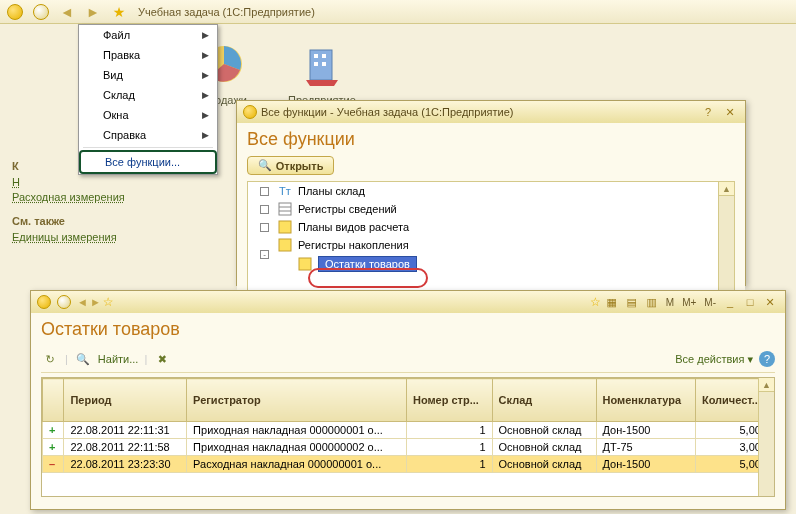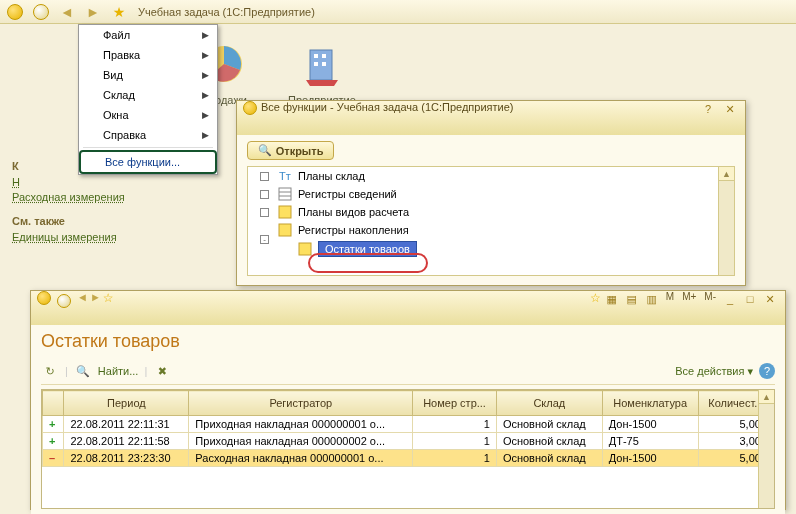--- a/index.html
+++ b/index.html
@@ -26,21 +26,21 @@
 .left-panel a { color: #4a6a1a; text-decoration: underline dotted; display: block; margin-bottom: 3px; }
 
 
 .shortcuts { position: absolute; left: 200px; top: 40px; display: flex; gap: 40px; }
 .shortcut { text-align: center; }
 .shortcut .lbl { color: #5a5a3a; margin-top: 4px; }
 .sc-icon { width: 48px; height: 48px; }
 
 
 .win { position: absolute; background: #fdfaec; border: 1px solid #b0a060; box-shadow: 2px 2px 6px rgba(0,0,0,.25); }
-.win-title { height: 34px; background: linear-gradient(#fdf6d8,#eadf9e); display: flex; align-items: flex-start; padding: 0 6px; gap: 4px; color: #5a4a1a; }
+.win-title { height: 22px; background: linear-gradient(#fdf6d8,#eadf9e); display: flex; align-items: center; padding: 0 6px; gap: 4px; color: #5a4a1a; }
 .win-title .grow { flex: 1; }
 .win-body { padding: 6px 10px; background: #fdfaec; }
 .orange-hdr { color: #c07818; font-size: 18px; margin-bottom: 6px; }
 
 
 .win-func { left: 236px; top: 100px; width: 510px; height: 186px; z-index: 3; }
 .open-btn { background: linear-gradient(#fff8d8,#f0e29a); border: 1px solid #c4a84a; border-radius: 4px; padding: 2px 10px; display: inline-flex; align-items: center; gap: 4px; color: #5a4a1a; font-weight: bold; }
 .tree { border: 1px solid #d4c98a; margin-top: 6px; height: 110px; overflow: hidden; background: #fff; position: relative; }
 .tree-row { padding: 2px 0 2px 30px; display: flex; align-items: center; gap: 6px; }
 .tree-row.lv2 { padding-left: 50px; }
@@ -55,21 +55,21 @@
 .win-reg { left: 30px; top: 290px; width: 756px; height: 220px; z-index: 4; }
 .win-reg .win-title { gap: 2px; }
 .tb-row { display: flex; align-items: center; gap: 6px; padding: 4px 0; border-bottom: 1px solid #e4daac; margin-bottom: 4px; }
 .tb-small { width: 18px; height: 18px; display:flex; align-items:center; justify-content:center; color:#6a7a2a; }
 .grow { flex: 1; }
 .actions-link { color: #4a6a1a; text-decoration: none; }
 
 
 .grid { border: 1px solid #c4b880; background: #fff; position: relative; height: 120px; }
 table { border-collapse: collapse; width: 100%; }
-th { background: linear-gradient(#fbf6dc,#ece1ac); border: 1px solid #cabb7a; padding: 6px 6px; text-align: center; font-weight: normal; color: #4a3a1a; }
+th { background: linear-gradient(#fbf6dc,#ece1ac); border: 1px solid #cabb7a; padding: 15px 6px; text-align: left; font-weight: bold; color: #4a3a1a; }
 td { border: 1px solid #e4daac; padding: 2px 6px; white-space: nowrap; }
 tr.sel td { background: #fde28a; }
 .row-icon { color: #2a9a2a; font-weight: bold; margin-right: 2px; }
 .row-icon.red { color: #c43a2a; }
 .num { text-align: right; }
 .win-title .wc { width:18px; height:16px; display:flex; align-items:center; justify-content:center; color:#9a7a1a; }
 .mem-btn { color:#6a5a2a; font-size:10px; padding:0 3px; }
 </style>
 </head>
 <body>
@@ -156,20 +156,21 @@
 
 <div class="win win-func">
   <div class="win-title">
     <div class="icon-circle" style="width:14px;height:14px"></div>
     <span>Все функции - Учебная задача  (1С:Предприятие)</span>
     <span class="grow"></span>
     <span class="wc">?</span>
     <span class="wc">✕</span>
   </div>
   <div class="win-body">
+    <div class="orange-hdr">Все функции</div>
     <button class="open-btn">
       <span>🔍</span>
       <span>Открыть</span>
     </button>
     <div class="tree">
       <div class="tree-row">
           <span class="plus-box"> </span>
           <svg class="tree-icon" viewBox="0 0 14 14">
             <text x="1" y="11" font-size="11" fill="#3a8aca">Тт</text>
           </svg>

